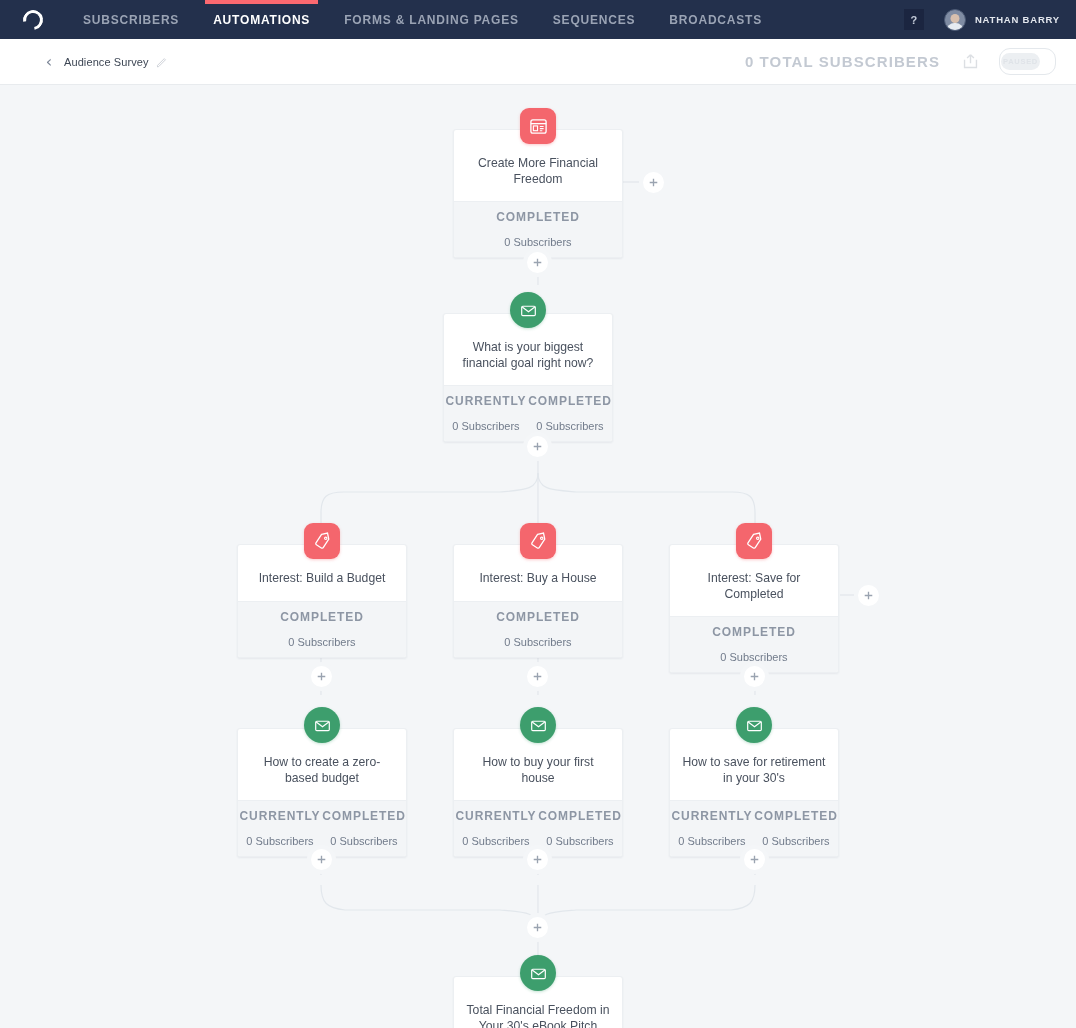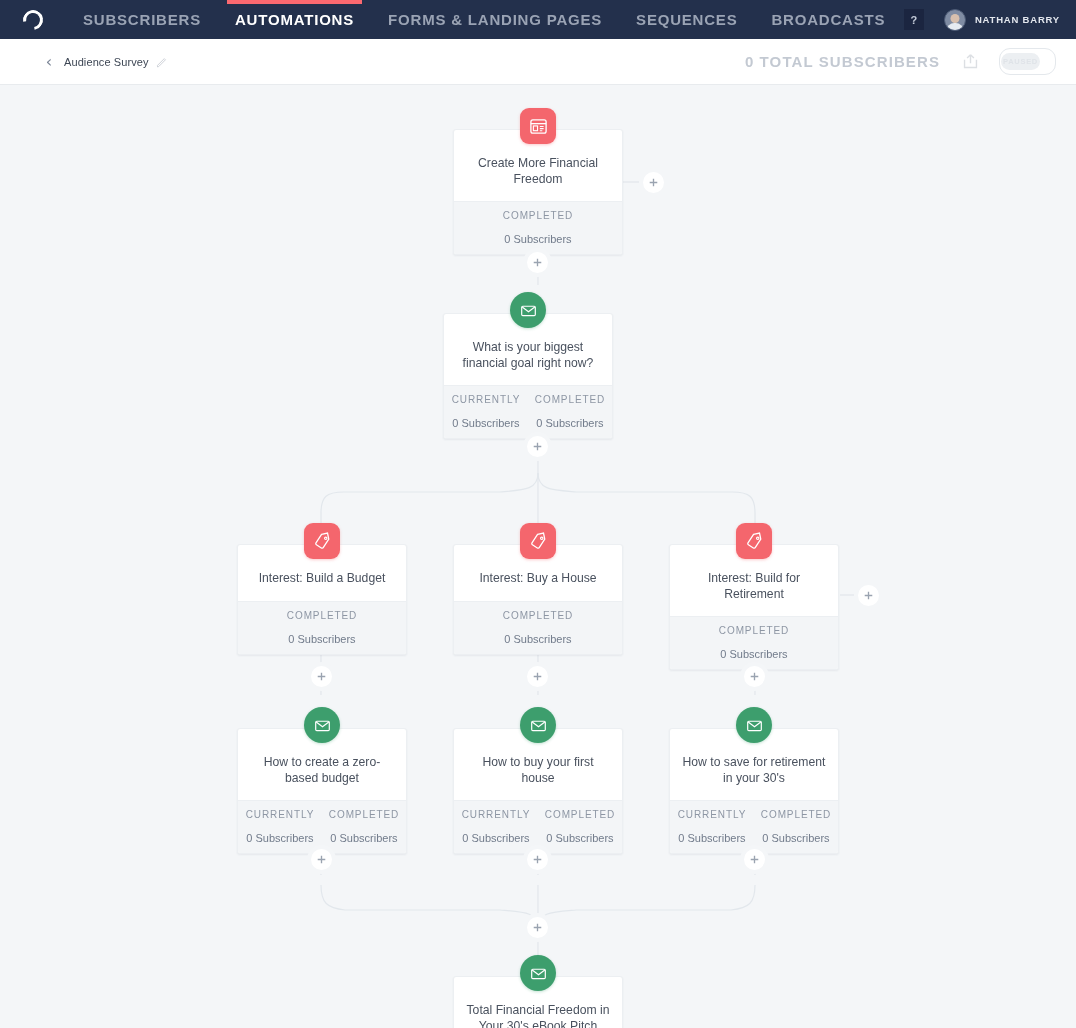--- a/index.html
+++ b/index.html
@@ -24,21 +24,21 @@
     width: 20px; height: 20px; border-radius: 50%;
     border: 3.5px solid #ffffff;
     border-bottom-color: transparent;
     transform: rotate(35deg);
   }
   .navlinks { display: flex; align-items: center; height: 39px; }
   .navlink {
     position: relative;
     height: 39px; display: flex; align-items: center;
     padding: 0 17px;
-    font-size: 15px; font-weight: bold; letter-spacing: .8px;
+    font-size: 12px; font-weight: bold; letter-spacing: .8px;
     color: #9aa3b4; white-space: nowrap;
     text-transform: uppercase;
   }
   .navlink.active { color: #ffffff; }
   .navlink.active::before {
     content: ""; position: absolute; left: 9px; right: 9px; top: 0;
     height: 4px; background: #fb6970;
   }
   .nav-right {
     margin-left: auto; display: flex; align-items: center; height: 39px;
@@ -123,21 +123,21 @@
   .node-title {
     padding: 26px 12px 14px; text-align: center;
     font-size: 12.2px; line-height: 15.5px; color: #49515e;
   }
   .node-stats {
     background: #f3f5f7; border-top: 1px solid #eceff2;
     display: flex; padding: 8px 0 9px;
   }
   .stat { flex: 1; text-align: center; }
   .stat-label {
-    font-size: 10px; font-weight: normal; letter-spacing: .9px;
+    font-size: 12px; font-weight: bold; letter-spacing: .9px;
     color: #8d96a4; text-transform: uppercase;
   }
   .stat-value { font-size: 11px; color: #717b8b; margin-top: 12px; }
 
   
   .badge {
     position: absolute; left: 50%; transform: translateX(-50%);
     top: -21px; z-index: 3;
     display: flex; align-items: center; justify-content: center;
   }
@@ -322,21 +322,21 @@
   </div>
 
   <div class="node" style="left:669px; top:459px;">
     <div class="badge sq">
       <svg width="19" height="19" viewBox="0 0 20 20">
         <path d="M10.6 2.4H17v6.4l-7.6 7.6a1.4 1.4 0 01-2 0l-4.4-4.4a1.4 1.4 0 010-2z" fill="none" stroke="#fff" stroke-width="1.35" transform="rotate(-12 10 10)"></path>
         <circle cx="13.4" cy="6.7" r="1.25" fill="none" stroke="#fff" stroke-width="1.2"></circle>
       </svg>
     </div>
     <div class="node-card">
-      <div class="node-title">Interest: Build for Retirement</div>
+      <div class="node-title">Interest: Save for Completed</div>
       <div class="node-stats">
         <div class="stat">
           <div class="stat-label">Completed</div>
           <div class="stat-value">0 Subscribers</div>
         </div>
       </div>
     </div>
   </div>
 
   <div class="node" style="left:237px; top:643px;">

